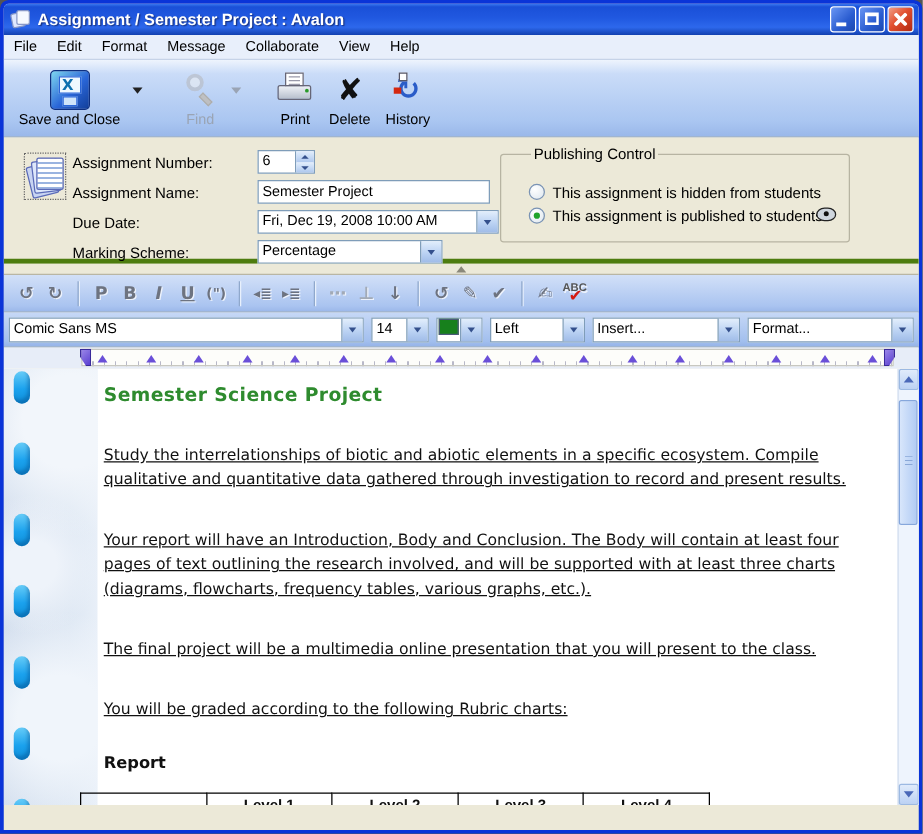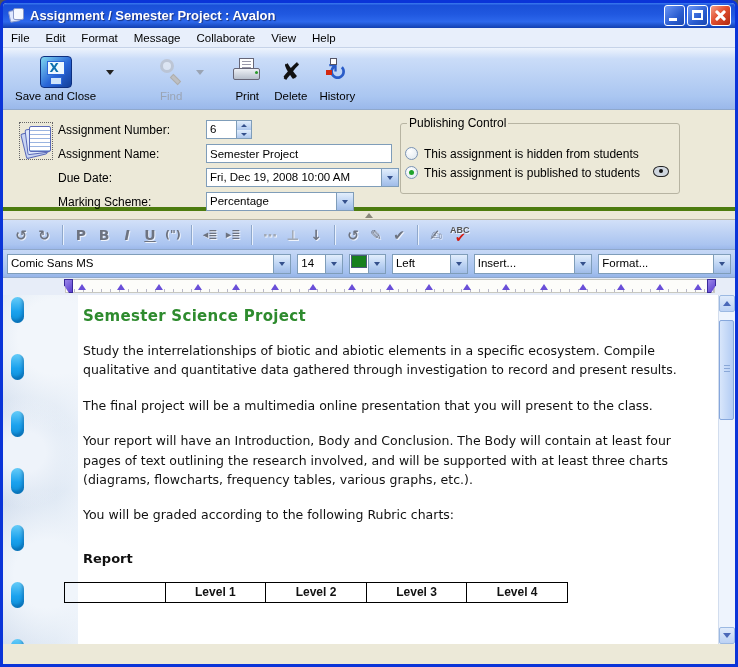--- a/index.html
+++ b/index.html
@@ -75,21 +75,21 @@
   .xp-input{background:#fff;border:1px solid #7f9db9;height:19px;font-size:11.5px;padding:1px 3px;font-family:"Liberation Sans",sans-serif;}
   .combo{display:flex;height:19px;border:1px solid #7f9db9;background:#fff;}
   .combo .val{padding:2px 3px;font-size:11.5px;white-space:nowrap;overflow:hidden;}
   .combo-btn{width:17px;background:linear-gradient(180deg,#e2eefc,#b8d0f2 60%,#a0bce8);border-left:1px solid #7f9db9;display:flex;align-items:center;justify-content:center;}
   .combo-btn b{width:0;height:0;border-left:3.5px solid transparent;border-right:3.5px solid transparent;border-top:4.5px solid #34508c;}
   .spin{display:flex;flex-direction:column;width:15px;border-left:1px solid #7f9db9;}
   .spin b{flex:1;background:linear-gradient(180deg,#e2eefc,#aec8ee);display:flex;align-items:center;justify-content:center;}
   .spin b i{width:0;height:0;border-left:3px solid transparent;border-right:3px solid transparent;}
   .spin b:first-child i{border-bottom:3.5px solid #34508c;}
   .spin b:last-child i{border-top:3.5px solid #34508c;border-bottom:none;margin-top:1px;}
-  .groupbox{position:absolute;left:395px;top:6px;width:280px;height:78px;border:1px solid #b7b4a2;border-radius:3px;padding:14px 6px 4px 4px;}
+  .groupbox{position:absolute;left:395px;top:6px;width:280px;height:78px;border:1px solid #b7b4a2;border-radius:3px;padding:14px 6px 4px 22px;}
   .groupbox legend{font-size:12px;padding:0 2px;margin-left:2px;}
   .radio-row{display:flex;align-items:center;gap:6px;height:19px;font-size:12px;position:relative;}
   .radio{width:13px;height:13px;border-radius:50%;border:1px solid #7a93b4;background:radial-gradient(circle at 35% 30%,#fff,#dde6ee);position:relative;flex:0 0 13px;}
   .radio.checked::after{content:"";position:absolute;left:3px;top:3px;width:5px;height:5px;border-radius:50%;background:#1fa32a;}
   .eye-ic{position:absolute;right:4px;top:3px;width:16px;height:11px;border:1.5px solid #222;border-radius:50%/60%;background:#cfd6de;}
   .eye-ic::after{content:"";position:absolute;left:4.5px;top:2px;width:4px;height:4px;border-radius:50%;background:#111;}
   
   .splitter{height:9px;background:#ece9d8;border-bottom:1px solid #b9b6a4;position:relative;}
   .splitter .grip{position:absolute;left:362px;top:2px;width:0;height:0;border-left:4px solid transparent;border-right:4px solid transparent;border-bottom:5px solid #8a887a;}
   
@@ -121,21 +121,21 @@
   .margin-strip{position:absolute;left:0;top:0;width:75px;height:100%;
     background:
       radial-gradient(circle at 70% 12%,#f2f6fb 0 12%,transparent 30%),
       radial-gradient(circle at 30% 45%,#eef3fa 0 10%,transparent 28%),
       radial-gradient(circle at 60% 80%,#f0f5fb 0 12%,transparent 30%),
       linear-gradient(90deg,#d4dfee,#dde7f3 70%,#e8eff8);}
   .margin-caps{position:absolute;left:8px;top:2px;display:flex;flex-direction:column;gap:31px;}
   .capsule{width:13px;height:26px;border-radius:7px;background:linear-gradient(180deg,#66ccf8,#1ba2ee 55%,#0e8ed8);box-shadow:inset -2px -3px 3px rgba(0,60,120,.35);}
   .doc-content{position:absolute;left:0;top:0;right:0;padding:10px 30px 0 80px;font-family:"DejaVu Sans",sans-serif;color:#111;}
   .doc-heading{color:#2e8b2e;font-weight:bold;font-size:15px;letter-spacing:.3px;margin:2px 0 0;}
-  .doc-content p{font-size:12.5px;line-height:1.55;margin:16px 0 0;}
+  .doc-content p{font-size:12.5px;line-height:1.55;margin:29px 0 0;text-decoration:underline;}
   .report-heading{font-weight:bold;font-size:13px;margin:26px 0 0;}
   .rubric-table{border-collapse:collapse;margin:16px 0 0 -19px;width:504px;table-layout:fixed;font-family:Liberation Sans, sans-serif;}
   .rubric-table th,.rubric-table td{border:1px solid #000;padding:2px 5px;vertical-align:top;}
   .rubric-table th{font-size:12px;height:20px;text-align:center;}
   
   .scrollbar{width:17px;background:#eef4fd;border-left:1px solid #d2ddee;display:flex;flex-direction:column;}
   .sb-btn{height:17px;background:linear-gradient(180deg,#e0ebfb,#bcd2f4);border:1px solid #9cb9e2;border-radius:2px;display:flex;align-items:center;justify-content:center;}
   .sb-btn i{width:0;height:0;border-left:4px solid transparent;border-right:4px solid transparent;}
   .sb-btn.up i{border-bottom:5px solid #4a68b8;}
   .sb-btn.down i{border-top:5px solid #4a68b8;}
@@ -191,21 +191,21 @@
       <span class="icon-area">
           <span class="save-ic">
             <span class="label-strip"></span>
             <span class="x-mark">X</span>
             <span class="shutter"></span>
           </span>
         </span>
       <span>Save and Close</span>
     </div>
     <span class="drop-arrow"></span>
-    <div class="tbtn disabled" style="margin-left:28px;">
+    <div class="tbtn disabled" style="margin-left:17px;">
       <span class="icon-area">
           <span class="find-ic">
             <span class="lens"></span>
             <span class="handle"></span>
           </span>
         </span>
       <span>Find</span>
     </div>
     <span class="drop-arrow dim"></span>
     <div class="tbtn" style="margin-left:14px;">
@@ -400,22 +400,22 @@
           <span class="capsule"></span>
           <span class="capsule"></span>
           <span class="capsule"></span>
           <span class="capsule"></span>
           <span class="capsule"></span>
         </div>
       </div>
       <div class="doc-content">
         <div class="doc-heading">Semester Science Project</div>
         <p>Study the interrelationships of biotic and abiotic elements in a specific ecosystem. Compile qualitative and quantitative data gathered through investigation to record and present results.</p>
+        <p>Your report will have an Introduction, Body and Conclusion. The Body will contain at least four pages of text outlining the research involved, and will be supported with at least three charts (diagrams, flowcharts, frequency tables, various graphs, etc.).</p>
         <p>The final project will be a multimedia online presentation that you will present to the class.</p>
-        <p>Your report will have an Introduction, Body and Conclusion. The Body will contain at least four pages of text outlining the research involved, and will be supported with at least three charts (diagrams, flowcharts, frequency tables, various graphs, etc.).</p>
         <p>You will be graded according to the following Rubric charts:</p>
         <div class="report-heading">Report</div>
         <table class="rubric-table">
           <tbody>
               <tr>
             <th></th>
             <th>Level 1</th>
             <th>Level 2</th>
             <th>Level 3</th>
             <th>Level 4</th>

